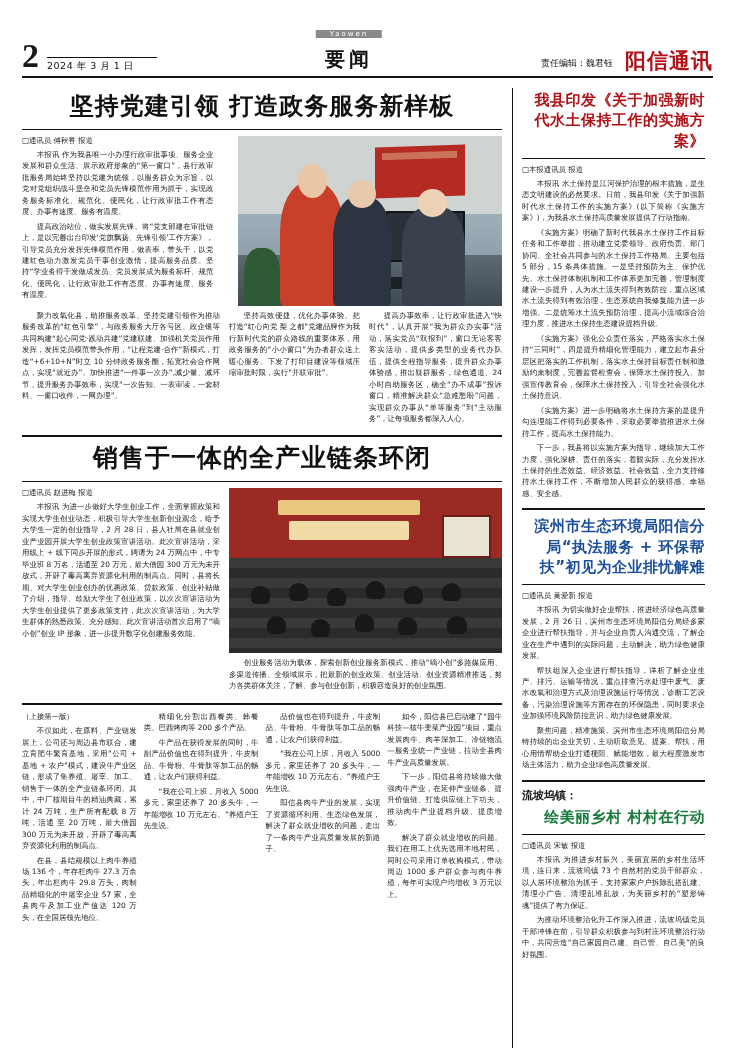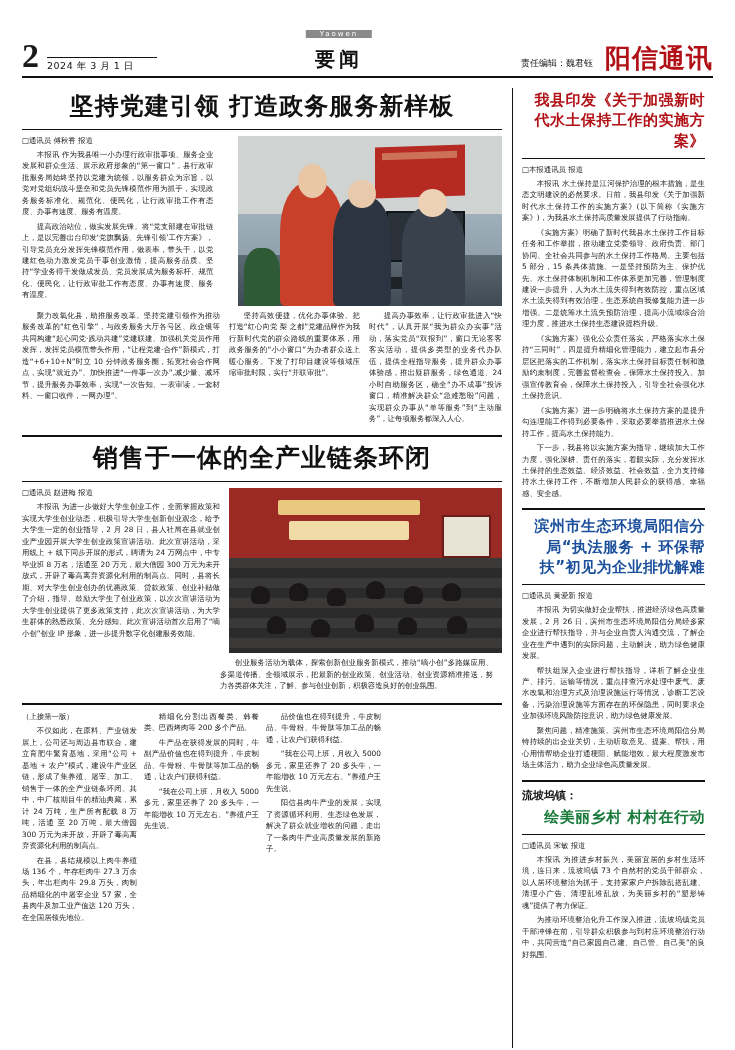--- a/index.html
+++ b/index.html
@@ -47,21 +47,21 @@
   .cn-title {
     font-family: "DejaVu Sans", sans-serif;
     font-weight: bold; font-size: 20px; letter-spacing: 4px;
   }
   .editor {
     font-size: 9px; color: #111; padding-bottom: 3px; padding-right: 12px;
     white-space: nowrap;
   }
   .brand {
     font-family: "Liberation Serif", serif;
-    font-weight: bold; font-size: 26px; color: #b11116;
+    font-weight: bold; font-size: 21px; color: #b11116;
     letter-spacing: 1px; line-height: 1;
     padding-bottom: 1px;
   }
   
   .body-grid {
     display: flex; gap: 10px; margin-top: 10px;
     height: 960px;
   }
   .left-col { width: 480px; }
   .right-col {
@@ -243,21 +243,21 @@
               <div class="head" style="left:78%; bottom:32%"></div>
               <div class="head" style="left:14%; bottom:12%"></div>
               <div class="head" style="left:30%; bottom:10%"></div>
               <div class="head" style="left:46%; bottom:13%"></div>
               <div class="head" style="left:62%; bottom:11%"></div>
               <div class="head" style="left:80%; bottom:12%"></div>
             </div>
           </div>
         </div>
 
-        <div style="display:flex; margin-top:4px;">
+        <div style="display:flex; gap:9px; margin-top:4px;">
           <div style="width:198px;"></div>
           <div style="width:273px;">
             <p class="body">创业服务活动为载体，探索创新创业服务新模式，推动“嘀小创”多路媒应用、多渠道传播、全领域展示，把最新的创业政策、创业活动、创业资源精准推送，努力各类群体关注，了解、参与创业创新，积极容造良好的创业氛围。</p>
           </div>
         </div>
       </div>
 
       <div class="rule-thick"></div>
 
       <div class="bottom-wrap">
@@ -269,20 +269,25 @@
           </div>
           <div style="width:115px;">
             <p class="body">精细化分割出西餐类、韩餐类、巴西烤肉等 200 多个产品。</p>
             <p class="body">牛产品在获得发展的同时，牛副产品价值也在得到提升，牛皮制品、牛骨粉、牛骨肽等加工品的畅通，让农户们获得利益。</p>
             <p class="body">“我在公司上班，月收入 5000 多元，家里还养了 20 多头牛，一年能增收 10 万元左右。”养殖户王先生说。</p>
           </div>
           <div style="width:115px;">
             <p class="body">品价值也在得到提升，牛皮制品、牛骨粉、牛骨肽等加工品的畅通，让农户们获得利益。</p>
             <p class="body">“我在公司上班，月收入 5000 多元，家里还养了 20 多头牛，一年能增收 10 万元左右。”养殖户王先生说。</p>
             <p class="body">阳信县肉牛产业的发展，实现了资源循环利用、生态绿色发展，解决了群众就业增收的问题，走出了一条肉牛产业高质量发展的新路子。</p>
+          </div>
+          <div style="width:115px;">
+            <p class="body">如今，阳信县已启动建了“园牛科技—核牛变菜产业园”项目，重点发展肉牛、肉羊深加工、冷链物流—服务业统一产业链，拉动全县肉牛产业高质量发展。</p>
+            <p class="body">下一步，阳信县将持续做大做强肉牛产业，在延伸产业链条、提升价值链、打造供应链上下功夫，推动肉牛产业提档升级、提质增效。</p>
+            <p class="body">解决了群众就业增收的问题。我们在用工上优先选用本地村民，同时公司采用订单收购模式，带动周边 1000 多户群众参与肉牛养殖，每年可实现户均增收 3 万元以上。</p>
           </div>
         </div>
       </div>
     </div>
 
     <div class="right-col">
 
       <div>
         <h2 class="rh">我县印发《关于加强新时代水土保持工作的实施方案》</h2>
         <div class="rrule"></div>

